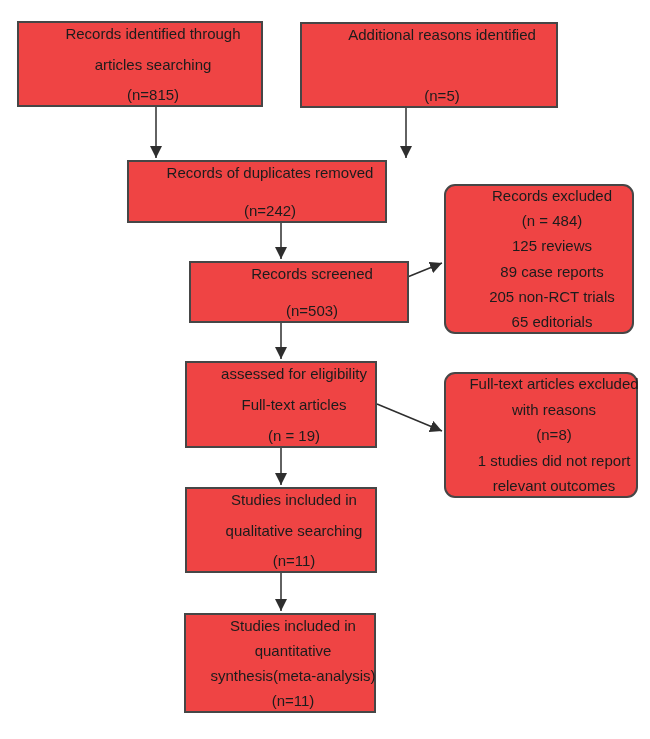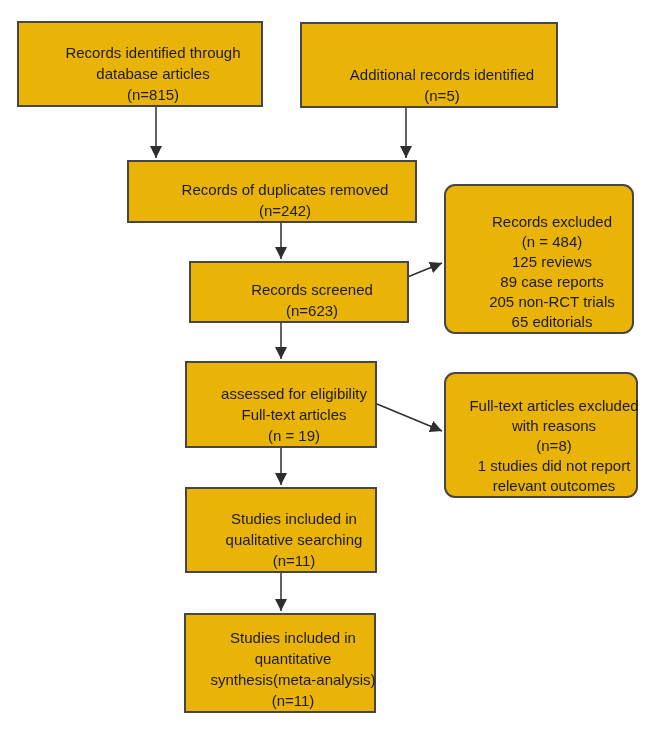--- a/index.html
+++ b/index.html
@@ -13,24 +13,24 @@
     height: 739px;
     background: #ffffff;
     font-family: "Liberation Sans", sans-serif;
     color: #1c1c1c;
     overflow: hidden;
   }
   .box {
     position: absolute;
     box-sizing: border-box;
     border: 2px solid #464646;
-    background: #eab308;
+    background: #ef4444;
     display: flex;
     flex-direction: column;
-    justify-content: flex-end;
+    justify-content: space-between;
     align-items: center;
     text-align: center;
     font-size: 15px;
     line-height: 21px;
     padding-left: 26px;
   }
   .box .line {
     white-space: nowrap;
   }
   .box.tight {
@@ -66,37 +66,37 @@
     <line x1="281" y1="223" x2="281" y2="259" marker-end="url(#arrowhead)"></line>
     <line x1="373" y1="291" x2="442" y2="263" marker-end="url(#arrowhead)"></line>
     <line x1="281" y1="323" x2="281" y2="359" marker-end="url(#arrowhead)"></line>
     <line x1="377" y1="404" x2="442" y2="431" marker-end="url(#arrowhead)"></line>
     <line x1="281" y1="448" x2="281" y2="485" marker-end="url(#arrowhead)"></line>
     <line x1="281" y1="573" x2="281" y2="611" marker-end="url(#arrowhead)"></line>
   </svg>
 
   <div class="box" style="left:17px; top:21px; width:246px; height:86px;">
     <div class="line">Records identified through</div>
-    <div class="line">database articles</div>
+    <div class="line">articles searching</div>
     <div class="line">(n=815)</div>
   </div>
 
   <div class="box" style="left:300px; top:22px; width:258px; height:86px;">
-    <div class="line">Additional records identified</div>
+    <div class="line">Additional reasons identified</div>
     <div class="line">(n=5)</div>
   </div>
 
-  <div class="box" style="left:127px; top:160px; width:290px; height:63px;">
+  <div class="box" style="left:127px; top:160px; width:260px; height:63px;">
     <div class="line">Records of duplicates removed</div>
     <div class="line">(n=242)</div>
   </div>
 
   <div class="box" style="left:189px; top:261px; width:220px; height:62px;">
     <div class="line">Records screened</div>
-    <div class="line">(n=623)</div>
+    <div class="line">(n=503)</div>
   </div>
 
   <div class="box tight" style="left:444px; top:184px; width:190px; height:150px;">
     <div class="line">Records excluded</div>
     <div class="line">(n = 484)</div>
     <div class="line">125 reviews</div>
     <div class="line">89 case reports</div>
     <div class="line">205 non-RCT trials</div>
     <div class="line">65 editorials</div>
   </div>

